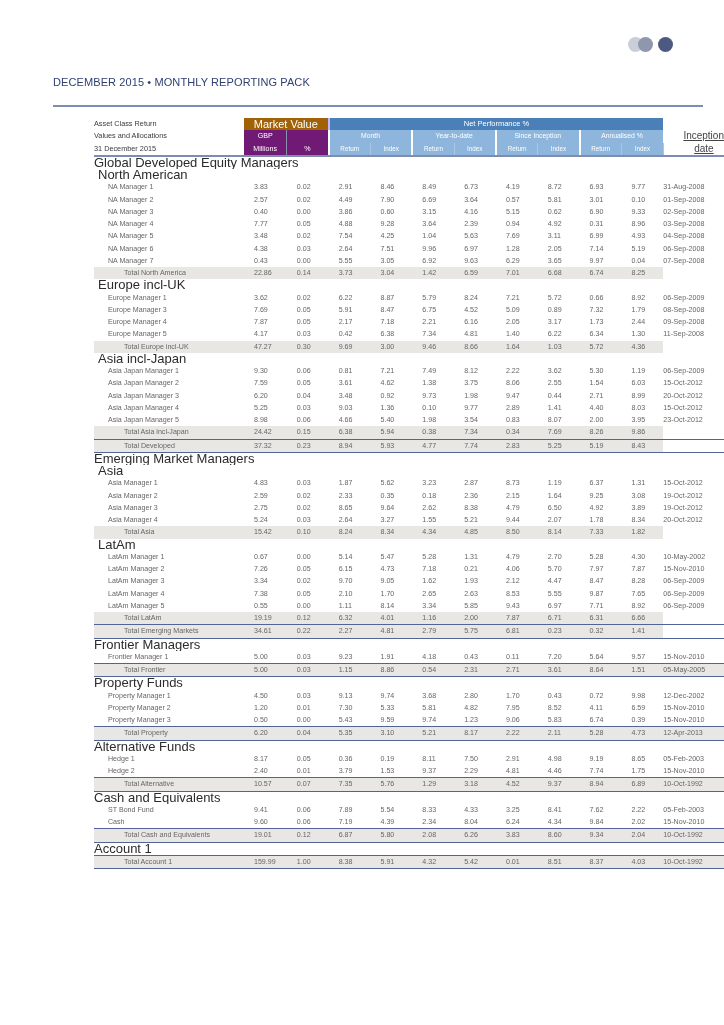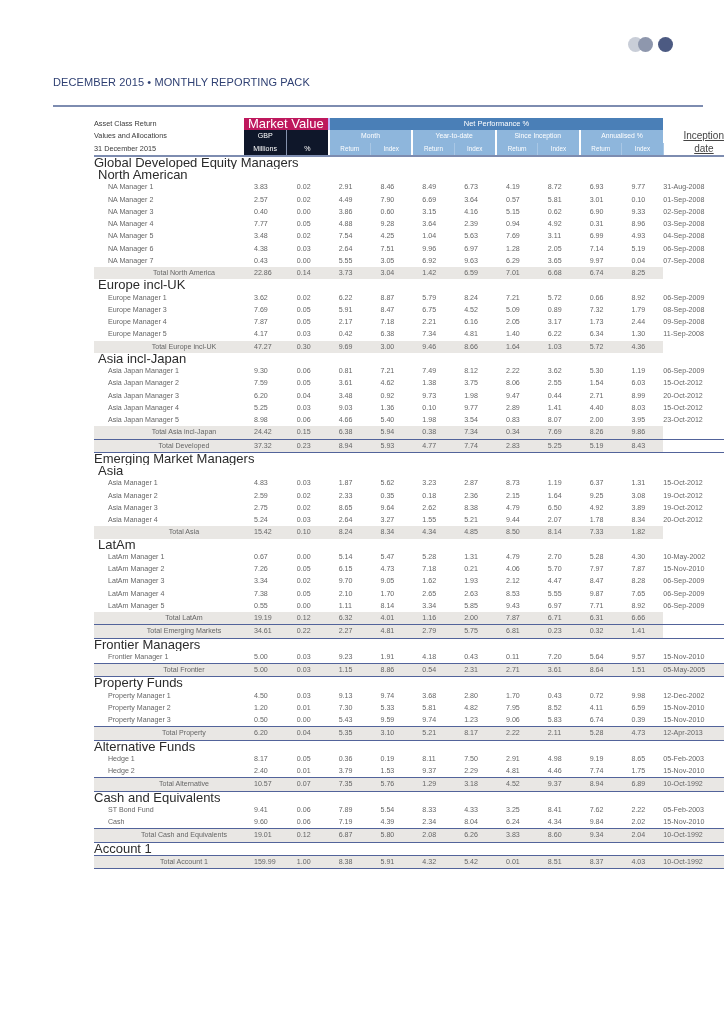--- a/index.html
+++ b/index.html
@@ -17,38 +17,38 @@
   table { border-collapse: collapse; table-layout: fixed; width: 650px; position: absolute; left: 0; top: 13px; margin-left: 41px; }
   col.c-label { width: 147px; }
   col.c-mv { width: 42px; }
   col.c-pct { width: 41px; }
   col.c-num { width: 41px; }
   col.c-date { width: 79px; }
 
   th, td { padding: 0; height: 12.25px; font-size: 7.1px; line-height: 12px; white-space: nowrap; overflow: hidden; }
   thead th { font-weight: normal; text-align: center; color: #fff; }
   thead .lab { text-align: left; color: #3a3a3a; font-size: 7.3px; }
-  .mv-top { background: #be185d; font-size: 13px; }
-  .mv-sub { background: #0f172a; border-right: 1px solid #8592ad; }
+  .mv-top { background: #a16207; font-size: 11px; }
+  .mv-sub { background: #701a75; border-right: 1px solid #8592ad; }
   .np-top { background: #4a7fb7; font-size: 7.5px; border-left: 2px solid #c4b5fd; }
   .np-sub { background: #8eb6dc; font-size: 6.8px; border-left: 2px solid #fff; }
   .np-sub2 { background: #8eb6dc; font-size: 6.3px; border-right: 1px solid #a9c7e5; }
   .np-sub2.first { border-left: 2px solid #fff; }
   .date-h { color: #444 !important; font-size: 10px; text-decoration: underline; }
   .head-bottom td { height: 2px; line-height: 2px; padding: 0; }
   .head-bottom .rule { background: #7d8cb0; }
 
   tbody td { text-align: left; color: #666; padding-left: 4px; }
   tbody td.num { padding-left: 10px; }
   tbody td.date { text-align: left; padding-right: 6px; padding-left: 0; }
   tr.section td.lbl { color: #2b2b2b; padding-left: 0; font-size: 13px; }
   tr.subsection td.lbl { color: #2b2b2b; padding-left: 4px; font-size: 13px; }
   tr.item td.lbl { padding-left: 14px; color: #666; }
   tr.total td { background: #e9e7e4; }
-  tr.total td.lbl { padding-left: 30px; color: #666; text-align: center; }
+  tr.total td.lbl { padding-left: 30px; color: #666; }
   tr.total td.blank { background: #ffffff; }
   tr.grand td { border-top: 1.5px solid #52639a; border-bottom: 1.5px solid #52639a; }
 </style>
 </head>
 <body>
 
 <div>
   <div class="header-title">DECEMBER 2015 • MONTHLY REPORTING PACK</div>
   <div class="dots">
     <span class="dot d1"></span>

